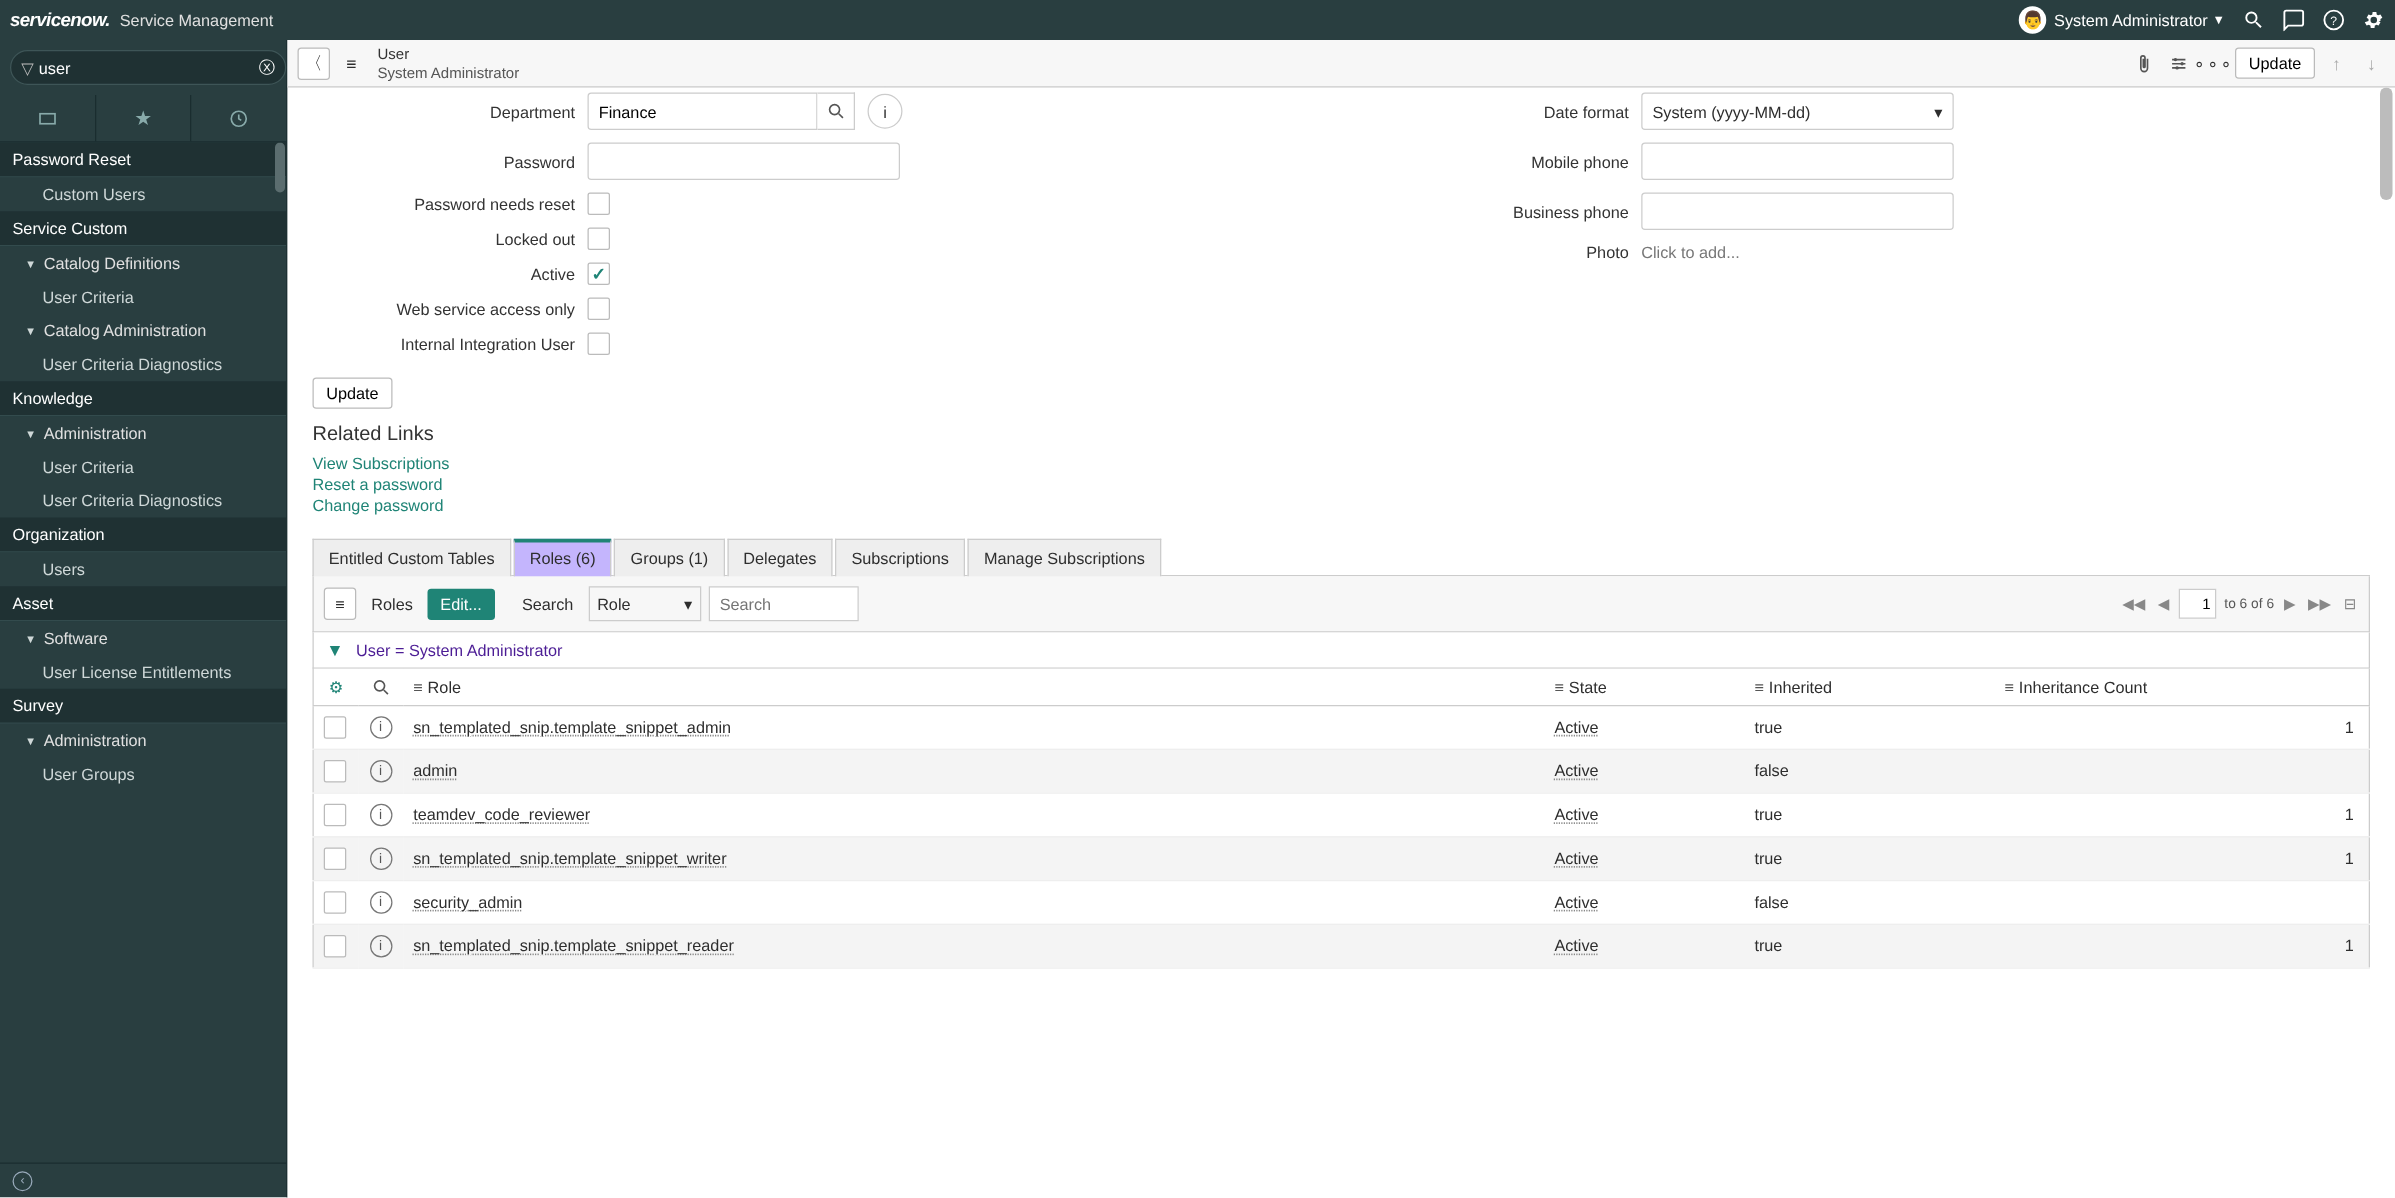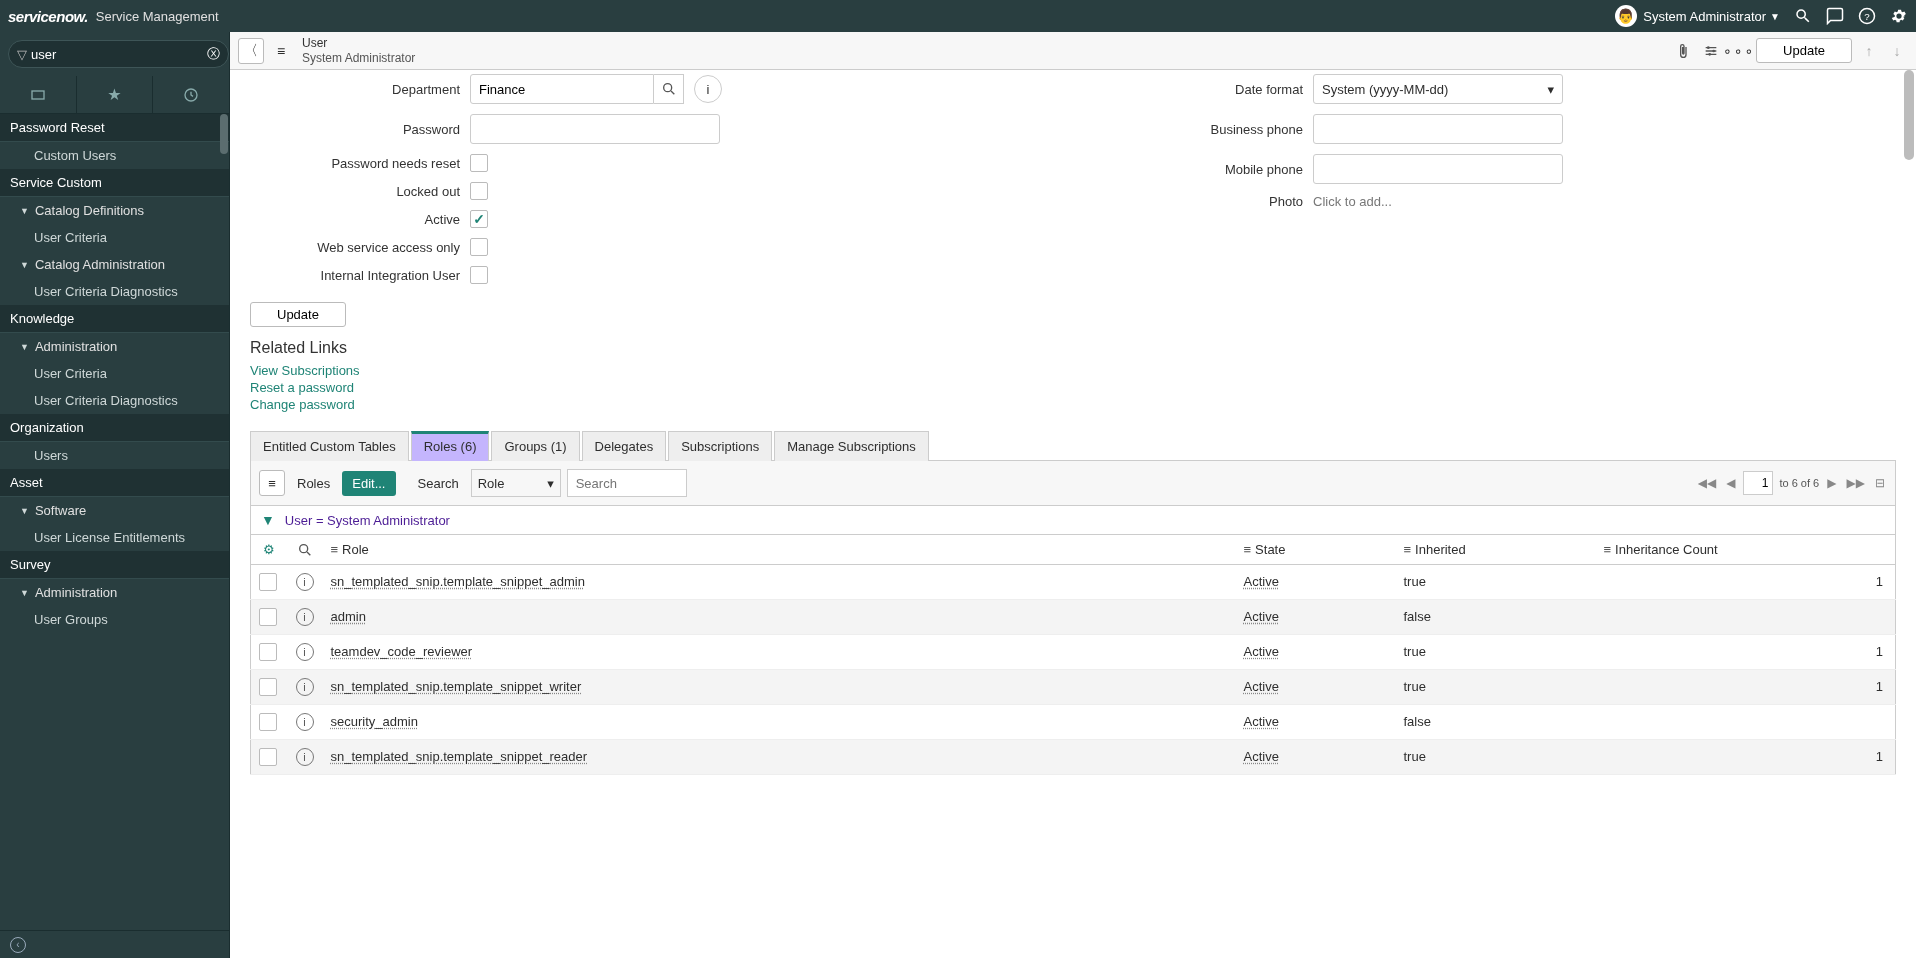--- a/index.html
+++ b/index.html
@@ -44,21 +44,21 @@
 .content { flex:1; display:flex; flex-direction:column; overflow:hidden; background:#fff;}
 
 
 .form-header { height:38px; background:#f7f7f7; border-bottom:1px solid #ccc; display:flex; align-items:center; padding:0 8px; gap:6px;}
 .hbtn { width:26px; height:26px; border:1px solid #bbb; background:#fff; border-radius:3px; display:flex; align-items:center; justify-content:center; cursor:pointer; font-size:14px;}
 .hbtn.nb{border:none; background:transparent; width:22px;}
 .form-header .title-block { line-height:1.2; margin-left:4px;}
 .form-header .title-block .t1 { font-size:12px; color:#333;}
 .form-header .title-block .t2 { font-size:12px; color:#555;}
 .form-header .spacer { flex:1;}
-.btn { border:1px solid #bbb; background:#fff; border-radius:3px; padding:4px 26px; font-size:13px; cursor:pointer;}
+.btn { border:1px solid #bbb; background:#fff; border-radius:3px; padding:4px 10px; font-size:13px; cursor:pointer;}
 
 
 .form-body { flex:1; overflow:auto; position:relative; padding: 4px 20px 20px 20px;}
 
 .form-grid { display:flex; gap:40px; }
 .col { flex:1; }
 .field { display:flex; align-items:center; margin-bottom:10px;}
 .field .lbl { width:220px; text-align:right; padding-right:10px; font-size:13px; color:#333;}
 .field .ctrl { flex:1; display:flex; align-items:center; gap:6px;}
 .field input[type=text], .field input[type=password] { width:250px; height:30px; border:1px solid #ccc; border-radius:3px; padding:0 8px; font-size:13px;}
@@ -304,27 +304,27 @@
           <div class="field">
             <div class="lbl">Date format</div>
             <div class="ctrl">
                 <div class="sel">
                   <span>System (yyyy-MM-dd)</span>
                   <span>▾</span>
                 </div>
               </div>
           </div>
           <div class="field">
+            <div class="lbl">Mobile phone</div>
+            <div class="ctrl">
+                <input type="text" style="">
+              </div>
+          </div>
+          <div class="field">
             <div class="lbl">Business phone</div>
-            <div class="ctrl">
-                <input type="text" style="">
-              </div>
-          </div>
-          <div class="field">
-            <div class="lbl">Mobile phone</div>
             <div class="ctrl">
                 <input type="text" style="">
               </div>
           </div>
           <div class="field">
             <div class="lbl">Photo</div>
             <div class="ctrl">
                 <span class="linklike" style="color:#777;">Click to add...</span>
               </div>
           </div>

